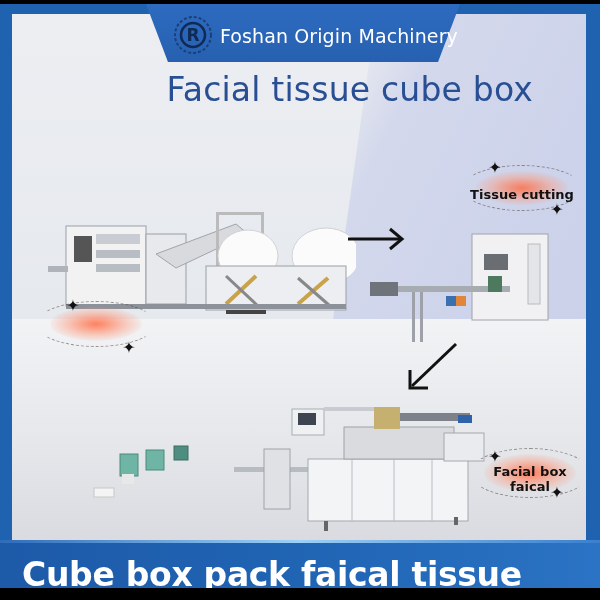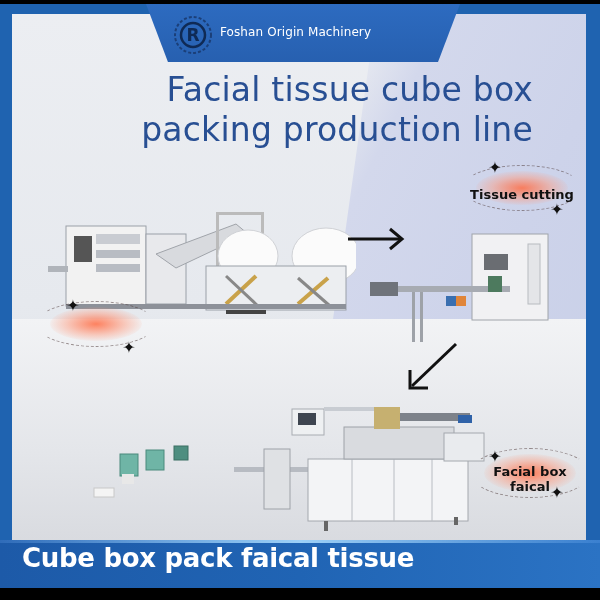--- a/index.html
+++ b/index.html
@@ -29,21 +29,21 @@
   .brand-tab {
     position: absolute; left: 146px; top: 4px; width: 314px; height: 58px;
     background: linear-gradient(180deg, #2d6bc0 0%, #2760b0 100%);
     clip-path: polygon(0 0, 100% 0, 93% 100%, 7% 100%);
     border-radius: 0 0 18px 18px;
   }
   .brand-logo {
     position: absolute; left: 172px; top: 14px; width: 42px; height: 42px;
   }
   .brand-name {
-    position: absolute; left: 220px; top: 25px; font-size: 12px; color: #ffffff;
+    position: absolute; left: 220px; top: 25px; font-size: 19px; color: #ffffff;
     font-family: "DejaVu Sans", sans-serif; letter-spacing: 0.1px;
   }
 
   .main-title {
     position: absolute; left: 63px; top: 70px; width: 470px;
     color: #284f93; font-size: 33px; line-height: 40px; font-weight: normal;
     font-family: "DejaVu Sans", sans-serif; letter-spacing: 0.2px; text-align: right;
   }
 
   
@@ -77,22 +77,22 @@
 
   .bottom-banner {
     position: absolute; left: 0; top: 540px; width: 600px; height: 48px;
     background: linear-gradient(90deg, #1d5aa8 0%, #2064b4 50%, #2b73c4 100%);
   }
   .bottom-banner .glowline {
     position: absolute; left: 0; top: 0; width: 100%; height: 3px;
     background: linear-gradient(90deg, rgba(120,180,255,0.2), rgba(170,220,255,0.9), rgba(120,180,255,0.2));
   }
   .bottom-text {
-    position: absolute; left: 22px; top: 543px; color: #ffffff;
-    font-size: 26px; font-weight: bold; font-family: "DejaVu Sans", sans-serif;
+    position: absolute; left: 22px; top: 555px; color: #ffffff;
+    font-size: 33px; font-weight: bold; font-family: "DejaVu Sans", sans-serif;
     letter-spacing: -0.3px;
     text-align: center;
   }
   .bottom-black { position: absolute; left: 0; top: 588px; width: 600px; height: 12px; background: #000; }
 </style>
 </head>
 <body>
 
 <div class="frame"></div>
 
@@ -203,20 +203,19 @@
 <div class="brand-tab"></div>
 <svg class="brand-logo" viewBox="0 0 42 42">
   <circle cx="21" cy="21" r="18" fill="none" stroke="#1b3f78" stroke-width="2" stroke-dasharray="3 2"></circle>
   <circle cx="21" cy="21" r="12" fill="none" stroke="#0f2a55" stroke-width="2.5"></circle>
   <text x="21" y="27" text-anchor="middle" font-size="17" font-family="DejaVu Sans, sans-serif" fill="#0f2a55" font-weight="bold">R</text>
 </svg>
 <div class="brand-name">Foshan Origin Machinery</div>
 
 <div class="main-title">
   <div>Facial tissue cube box</div>
-  <div>packing production line</div>
 </div>
 
 <div class="bottom-banner">
   <div class="glowline"></div>
 </div>
 <div class="bottom-text">Cube box pack faical tissue</div>
 <div class="bottom-black"></div>
 
 </body></html>

